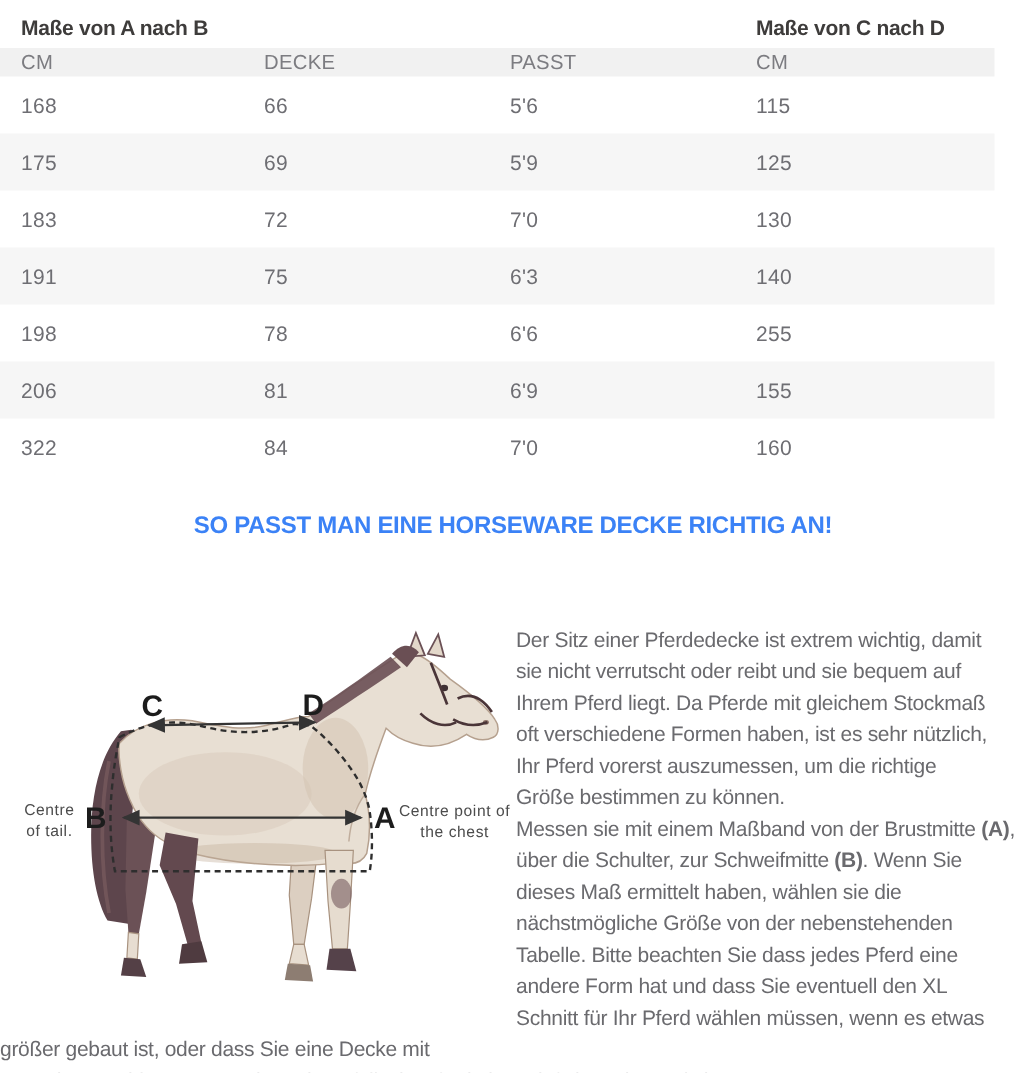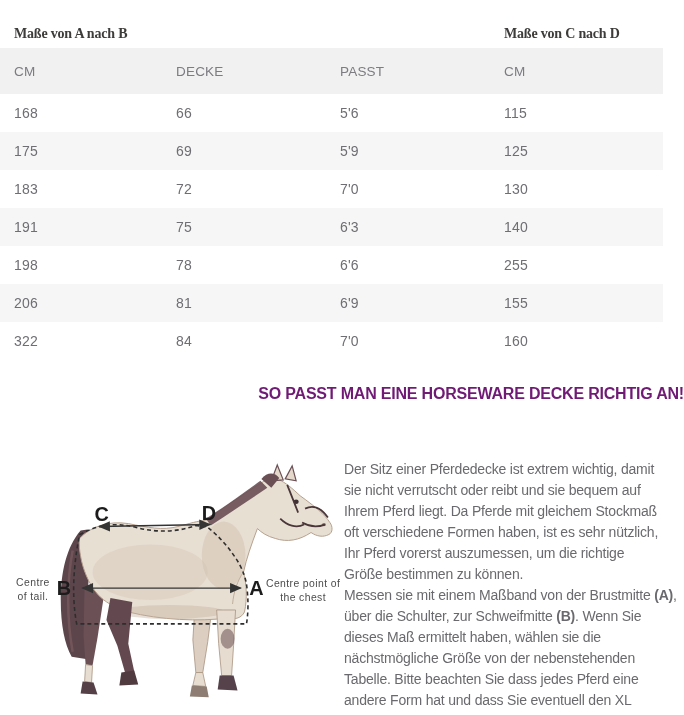--- a/index.html
+++ b/index.html
@@ -3,45 +3,45 @@
 <meta charset="utf-8">
 <style>
   html,body{margin:0;padding:0;}
   body{
     width:684px;height:715px;background:#ffffff;
     font-family:"Liberation Sans","DejaVu Sans",sans-serif;
     color:#6e6e73;overflow:hidden;
   }
   
   .table-wrap{width:663px;}
-  .table-titles{position:relative;height:21px;margin-top:24px;font-family:Liberation Serif, serif;}
+  .table-titles{position:relative;height:21px;margin-top:8px;}
   .table-titles span{
     position:absolute;top:2px;font-size:14px;font-weight:700;
     color:#3e3c3b;letter-spacing:-0.2px;
   }
   .title-left{left:14px;}
   .title-right{left:504px;}
   table.size{border-collapse:collapse;width:663px;margin-top:3px;table-layout:fixed;}
   table.size col.c1{width:162px;}
   table.size col.c2{width:164px;}
   table.size col.c3{width:164px;}
   table.size col.c4{width:173px;}
   table.size th{
     background:#f1f1f1;color:#7c7c81;font-weight:400;font-size:13.5px;
-    text-align:left;padding:0 0 0 14px;height:46px;letter-spacing:0.2px;
+    text-align:left;padding:0 0 0 14px;height:19px;letter-spacing:0.2px;
   }
   table.size td{
     font-size:14px;color:#6e6e73;text-align:left;
     padding:0 0 0 14px;height:38px;letter-spacing:0.2px;margin-top:13px;
   }
   table.size tbody tr:nth-child(even){background:#f6f6f6;}
   
   .fit-heading{
-    margin:25px 0 0 0;text-align:right;font-size:16px;font-weight:700;
-    color:#701a75;letter-spacing:-0.2px;
+    margin:25px 0 0 0;text-align:center;font-size:16px;font-weight:700;
+    color:#3b82f6;letter-spacing:-0.2px;
   }
   .fit-body{
     margin-top:14px;font-size:14px;line-height:21px;letter-spacing:-0.2px;
     color:#6a6a6e;white-space:pre-line;
   }
   .fit-body .seg-bold{font-weight:700;}
   .horse-figure{
     float:left;width:342px;height:290px;margin:2px 2px 0 0;
   }
   .horse-figure svg{display:block;}

